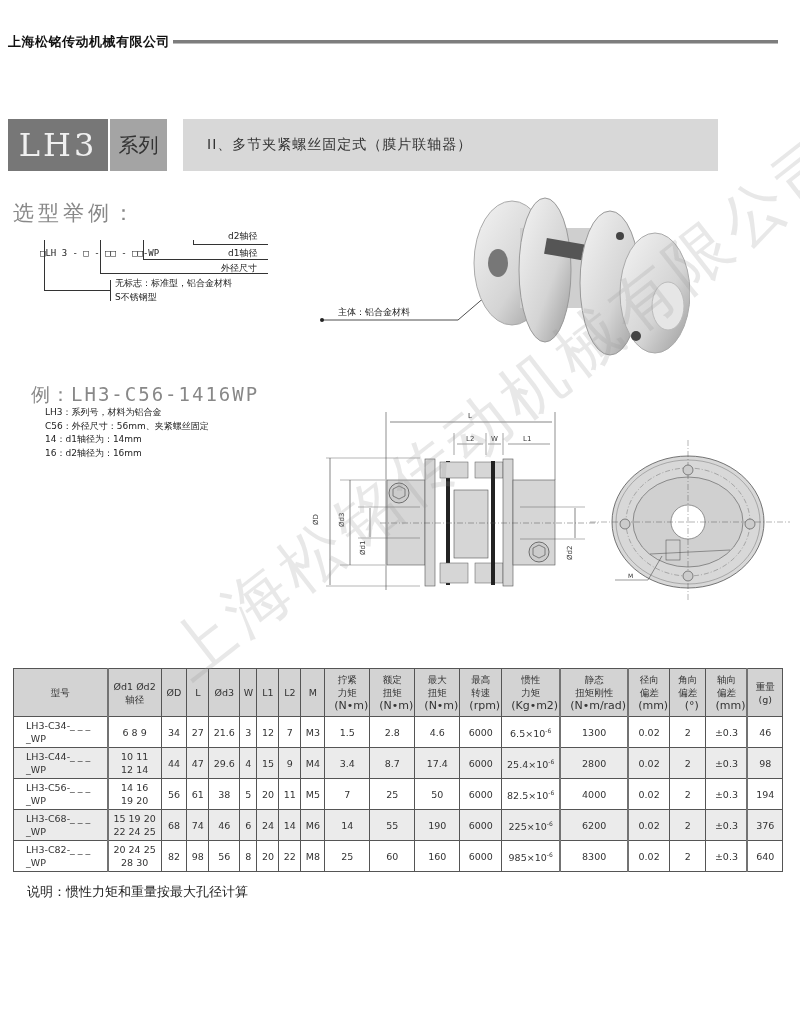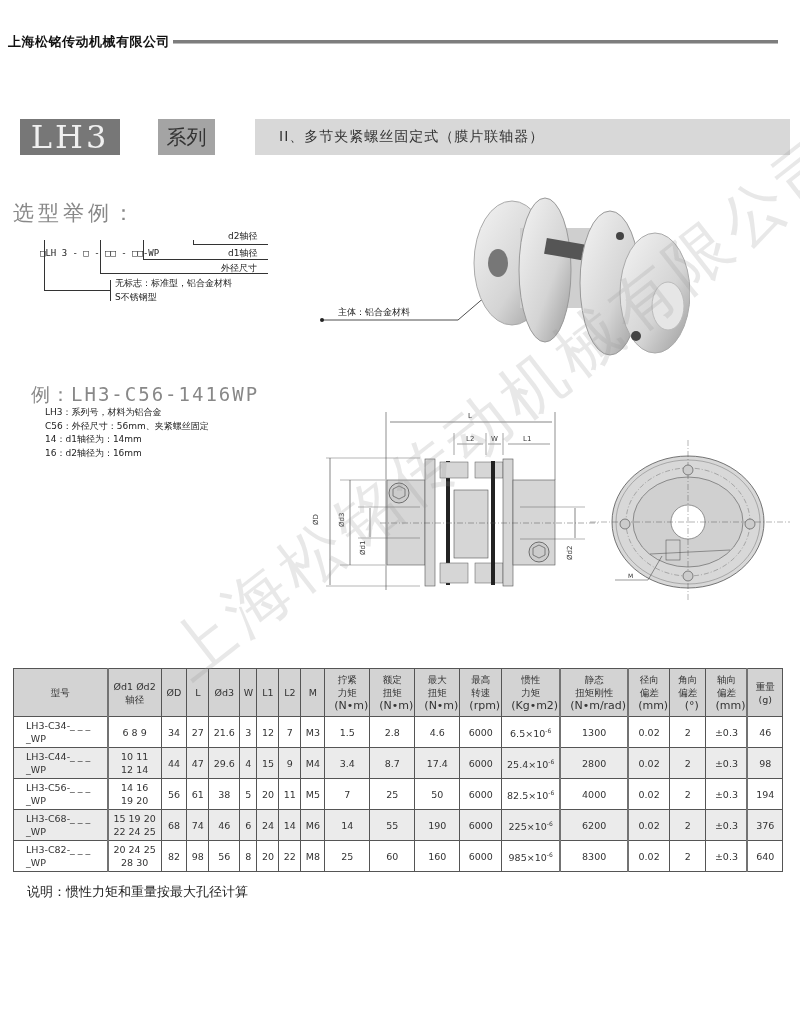--- a/index.html
+++ b/index.html
@@ -3,24 +3,24 @@
 <meta charset="utf-8">
 <style>
   * { box-sizing: border-box; margin: 0; padding: 0; }
   html, body { width: 800px; height: 1021px; background: #ffffff; overflow: hidden; }
   body { position: relative; font-family: "DejaVu Sans", sans-serif; color: #222; }
 
   .company-bar { position: absolute; left: 8px; top: 33px; display: flex; align-items: center; width: 770px; }
   .company-name { font-size: 13px; font-weight: bold; color: #111; white-space: nowrap; letter-spacing: 0.5px; }
   .company-rule { flex: 1; height: 4px; background: #7d7d7d; margin-left: 3px; border-bottom: 1px solid #bbb; }
 
-  .title-band { position: absolute; top: 119px; left: 20px; height: 36px; display: flex; gap: 36px; }
+  .title-band { position: absolute; top: 119px; left: 8px; height: 52px; display: flex; }
   .tb-series { width: 100px; background: #777777; color: #f0f0f0; font-family: "DejaVu Serif", serif; font-size: 32px; display: flex; align-items: center; justify-content: center; letter-spacing: 3px; }
   .tb-label { width: 57px; margin-left: 2px; background: #a4a4a4; color: #333; font-size: 20px; display: flex; align-items: center; justify-content: center; }
-  .tb-desc { width: 535px; margin-left: 4px; background: #d8d8d8; color: #333; font-size: 14px; display: flex; align-items: center; padding-left: 24px; letter-spacing: 1px; }
+  .tb-desc { width: 535px; margin-left: 16px; background: #d8d8d8; color: #333; font-size: 14px; display: flex; align-items: center; padding-left: 24px; letter-spacing: 1px; }
 
   .sel-title { position: absolute; left: 13px; top: 199px; font-size: 21px; color: #888; letter-spacing: 4px; font-family: Liberation Mono, monospace; }
   .code-line { position: absolute; left: 40px; top: 229px; font-family: "DejaVu Sans Mono", monospace; font-size: 9px; color: #222; margin-top: 19px; }
   .sel-lbl { position: absolute; font-size: 9px; color: #222; white-space: nowrap; }
   .line { position: absolute; background: #333; }
 
   .photo { position: absolute; left: 460px; top: 188px; width: 230px; height: 175px; }
   .callout-lbl { position: absolute; left: 338px; top: 306px; font-size: 9px; color: #222; }
 
   .ex-title { position: absolute; left: 13px; top: 382px; font-size: 19px; color: #888; letter-spacing: 1px; margin-left: 18px; }

